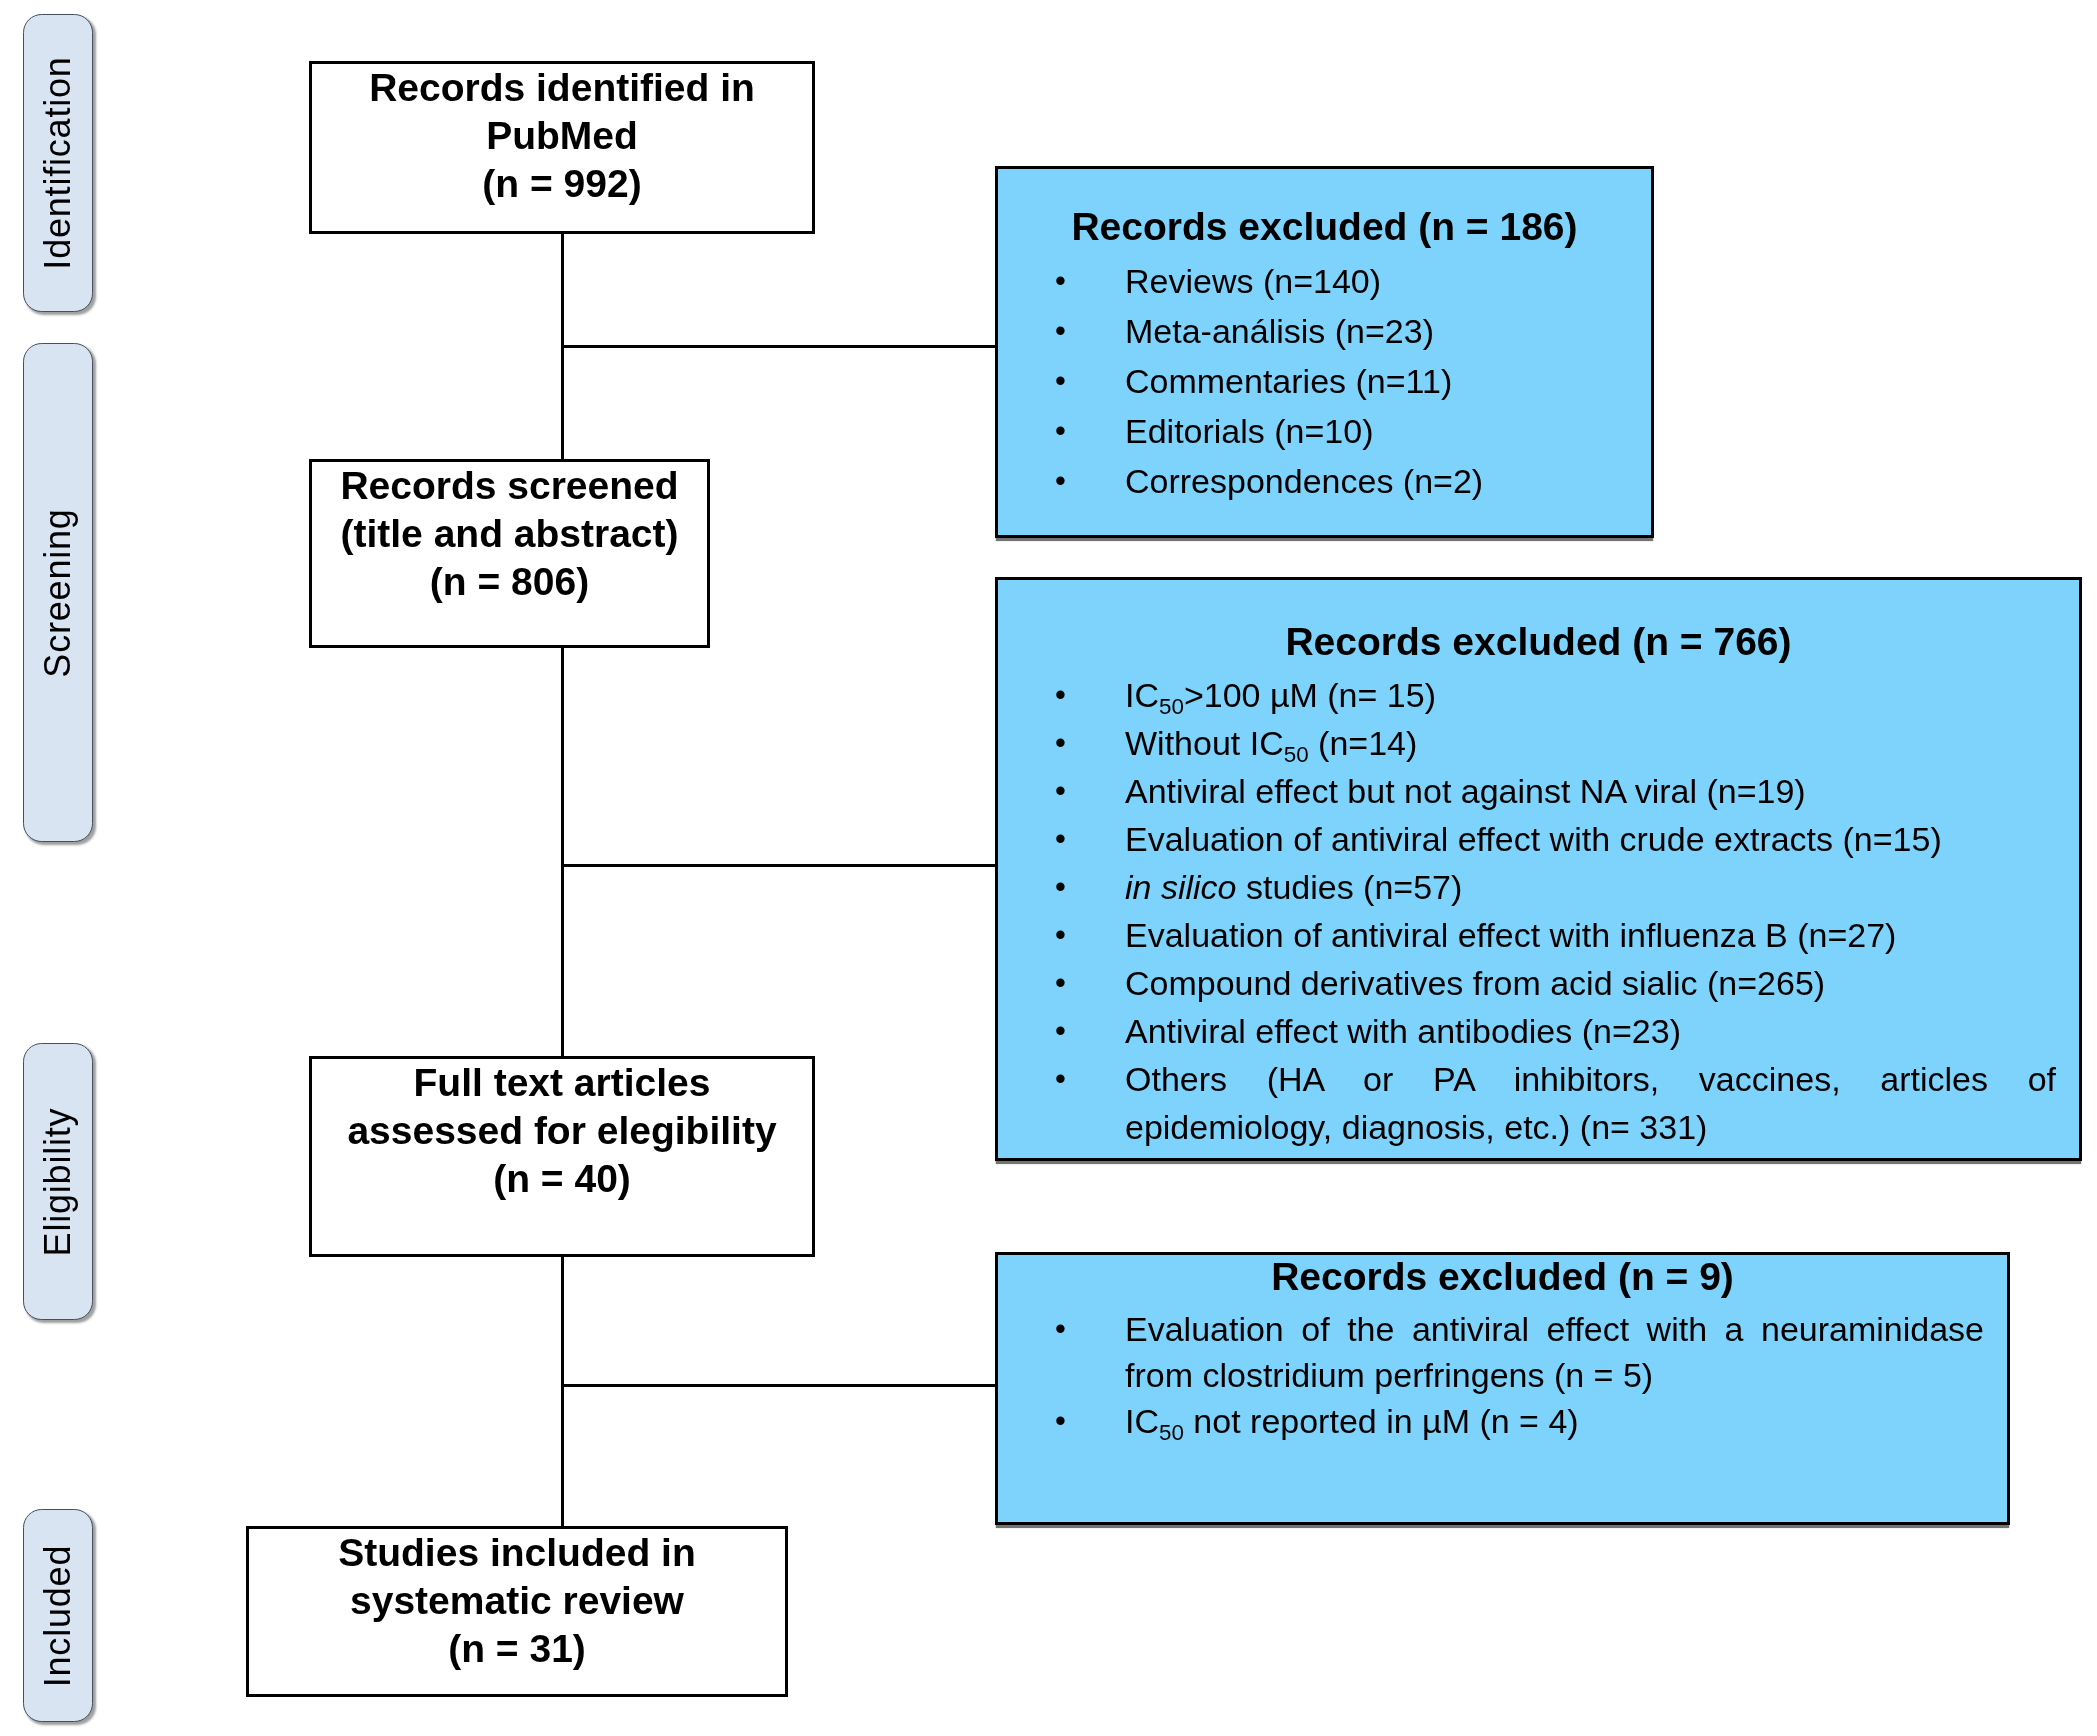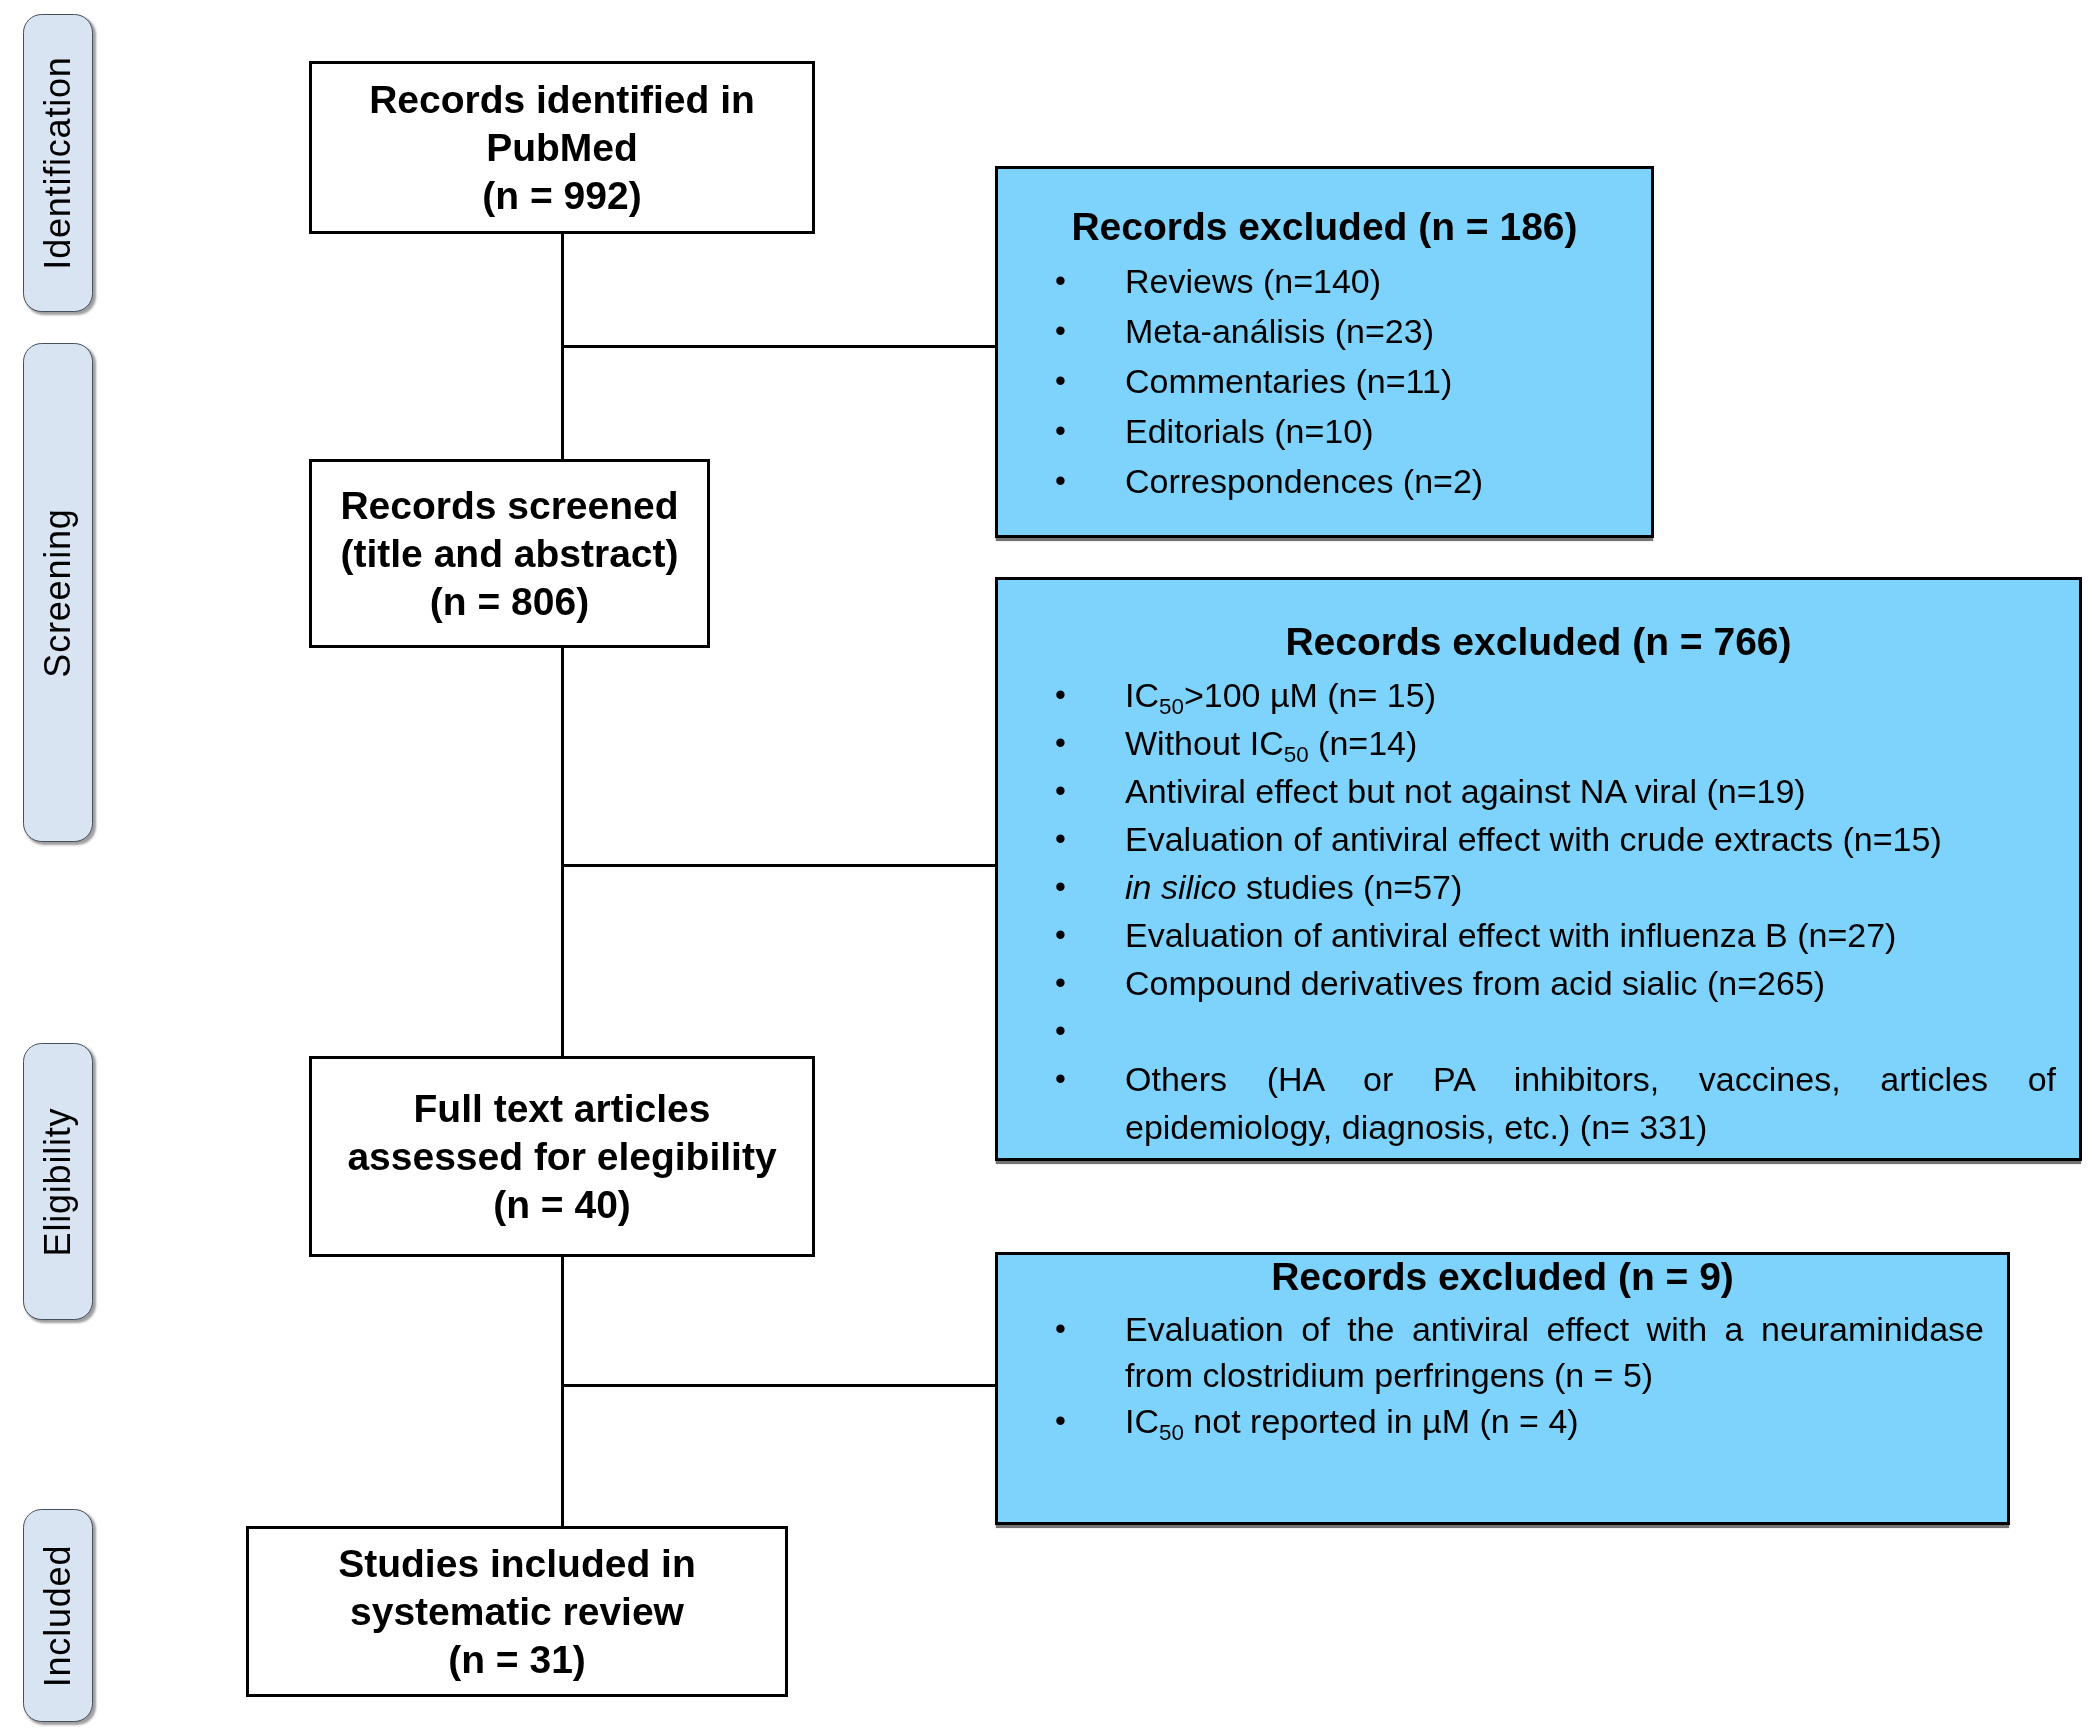--- a/index.html
+++ b/index.html
@@ -27,21 +27,21 @@
     font-size:36px;
     letter-spacing:0.8px;
   }
   
   .fbox{
     position:absolute;
     background:#fff;
     border:3.9px solid var(--line,#000);
     box-sizing:border-box;
     display:flex;flex-direction:column;
-    align-items:center;justify-content:center;
+    align-items:center;justify-content:flex-start;
     text-align:center;
     font-weight:bold;
     font-size:39px;line-height:48px;
   }
   
   .ebox{
     position:absolute;
     background:#7dd3fc;
     border:3.1px solid var(--line,#000);
     box-sizing:border-box;
@@ -167,20 +167,21 @@
         <div class="bullet">
           <span class="dot">•</span>
           <span class="btxt"><span>Evaluation of antiviral effect with influenza B (n=27)</span></span>
         </div>
         <div class="bullet">
           <span class="dot">•</span>
           <span class="btxt"><span>Compound derivatives from acid sialic (n=265)</span></span>
         </div>
         <div class="bullet">
           <span class="dot">•</span>
+          <span class="btxt"><span>Antiviral effect with antibodies (n=23)</span></span>
         </div>
         <div class="bullet">
           <span class="dot">•</span>
           <span class="btxt just"><span>Others (HA or PA inhibitors, vaccines, articles of epidemiology, diagnosis, etc.) (n= 331)</span></span>
         </div>
       </div>
   </div>
 
   <div class="ebox" data-eb="2" style="left:995px;top:1252px;width:1015px;height:273px;">
     <div class="etitle">Records excluded (n = 9)</div>

